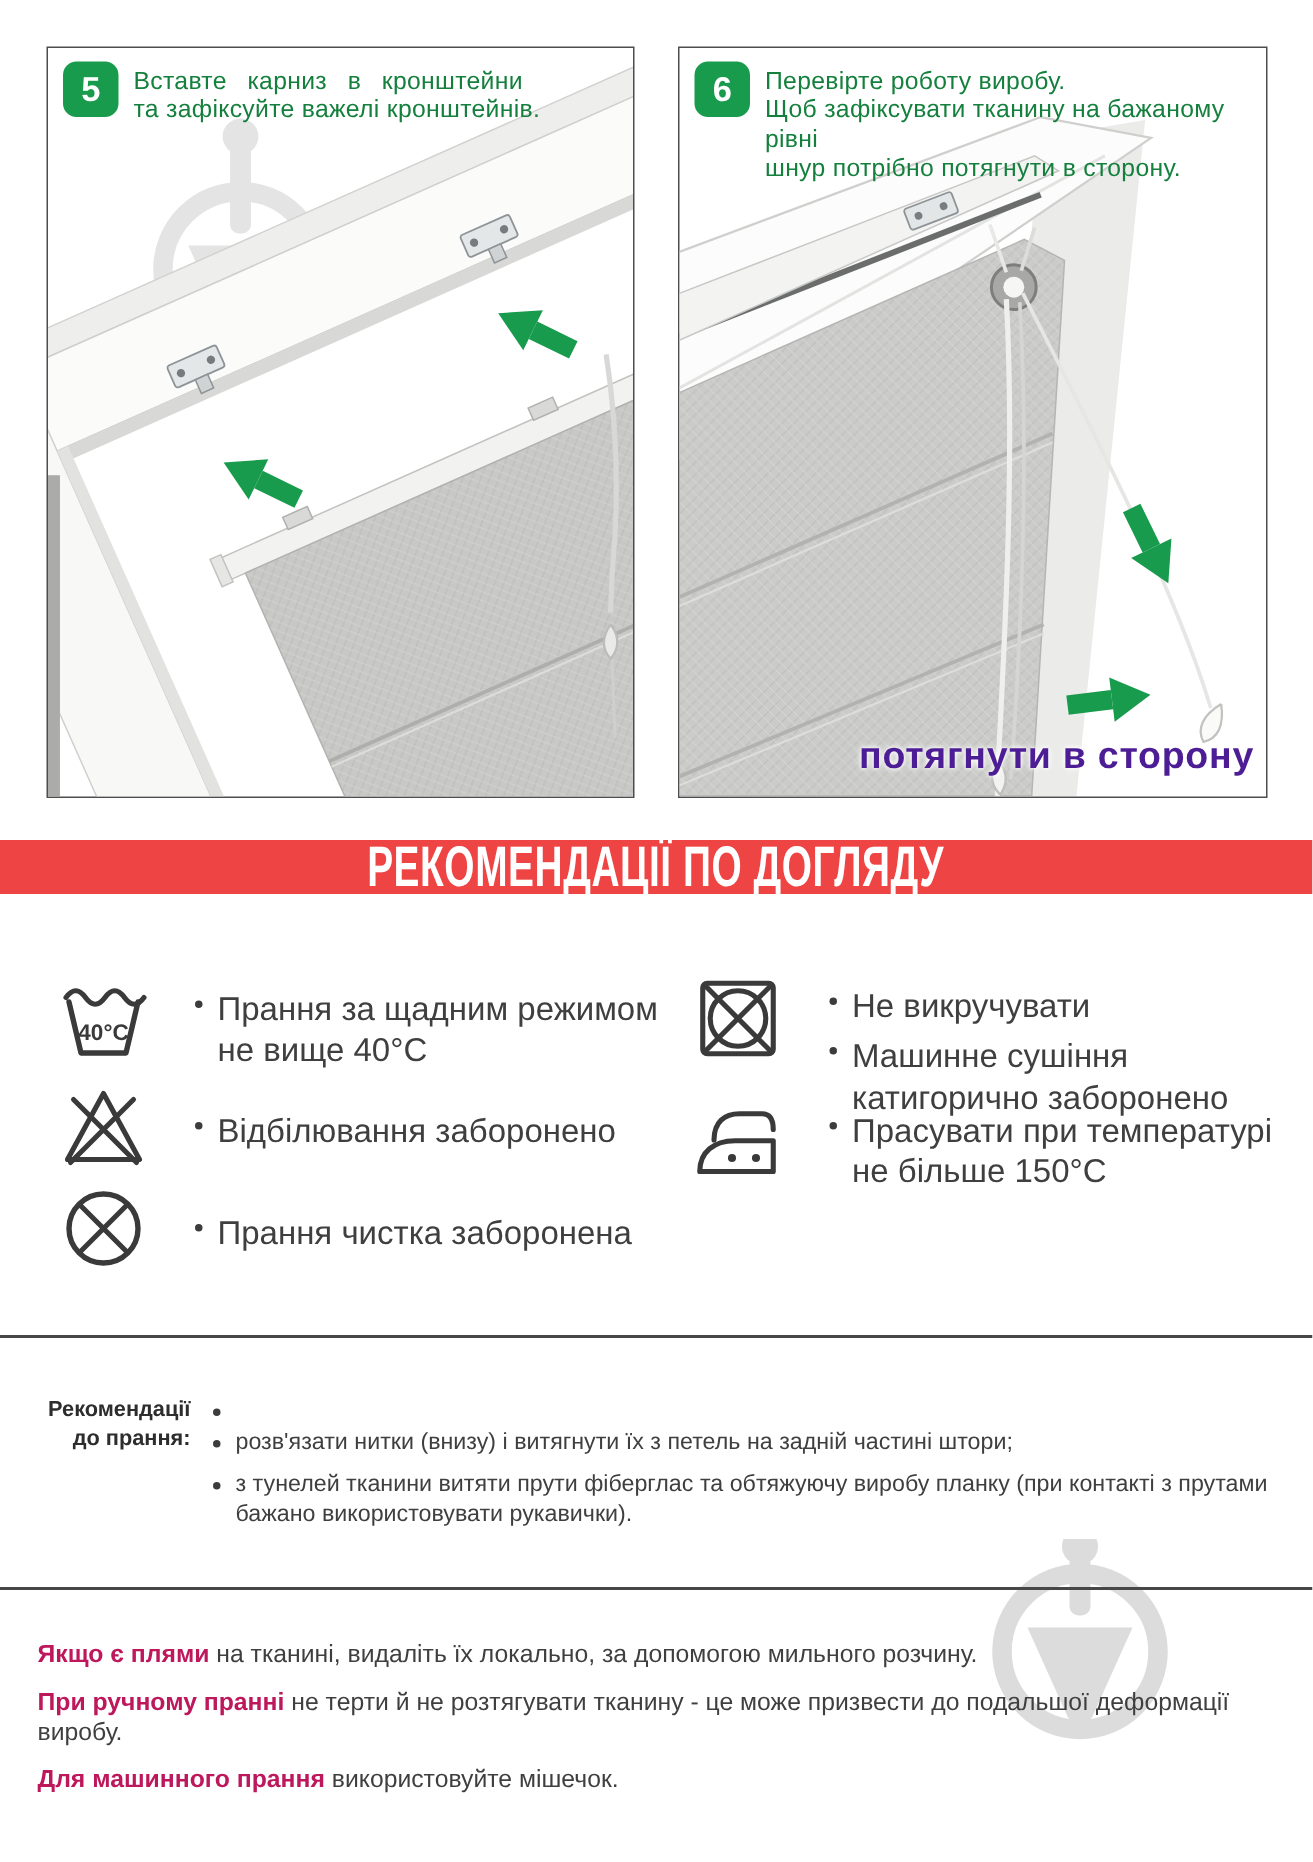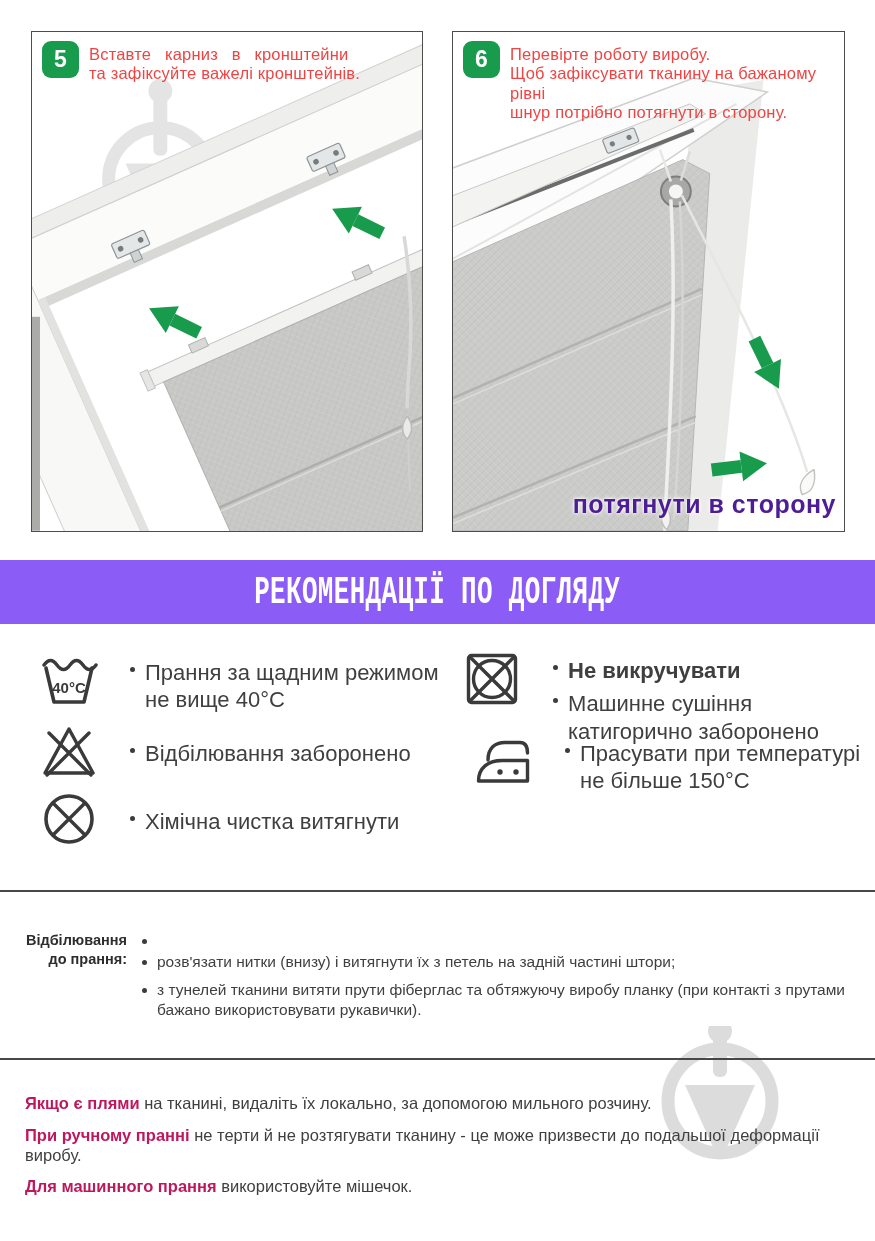--- a/index.html
+++ b/index.html
@@ -6,28 +6,28 @@
   body{width:875px;height:1241px;position:relative;font-family:"Liberation Sans",sans-serif;color:#3f3f3f;overflow:hidden;}
   .page{position:absolute;inset:0;background:#fff;}
 
   
   .panel{position:absolute;top:31px;height:501px;background:#fff;border:1.5px solid #4d4d4d;box-sizing:border-box;overflow:hidden;}
   #panel5{left:31px;width:392px;}
   #panel6{left:452px;width:393px;}
   .illu{position:absolute;left:0;top:0;width:100%;height:100%;}
   .step-badge{position:absolute;left:10px;top:9px;width:37px;height:37px;background:#189b4c;border-radius:9px;
     color:#fff;font-weight:700;font-size:23px;display:flex;align-items:center;justify-content:center;z-index:6;}
-  .step-text{position:absolute;left:57px;top:13px;font-size:16.5px;line-height:1.18;color:#ef4444;z-index:6;letter-spacing:.2px;}
+  .step-text{position:absolute;left:57px;top:13px;font-size:16.5px;line-height:1.18;color:#15803d;z-index:6;letter-spacing:.2px;}
   .step-text span{display:block;}
   .ws1{word-spacing:9px;}
   .callout{position:absolute;right:8px;top:458px;z-index:6;font-size:25px;font-weight:700;color:#4c1d95;
     letter-spacing:.5px;text-shadow:0 0 3px #fff,0 0 5px #fff;white-space:nowrap;}
 
   
-  .banner{position:absolute;left:0;top:560px;width:875px;height:64px;background:#8b5cf6;display:flex;align-items:center;justify-content:center;font-family:Liberation Mono, monospace;}
+  .banner{position:absolute;left:0;top:560px;width:875px;height:36px;background:#ef4444;display:flex;align-items:center;justify-content:center;}
   .banner-title{color:#fff;font-weight:700;font-size:36px;white-space:nowrap;transform:scale(.72,1.06);letter-spacing:.5px;}
 
   
   .care-row{position:absolute;display:flex;align-items:flex-start;}
   .care-icon{flex:none;}
   .care-text{margin-left:32px;font-size:22px;line-height:1.24;}
   .bullet-item{display:flex;}
   .dot{width:5px;height:5px;border-radius:50%;background:#3c3c3c;flex:none;margin-top:8px;margin-right:10px;}
   svg text{font-family:"Liberation Sans",sans-serif;}
 
@@ -225,44 +225,44 @@
   </div>
 
   <div class="care-row" style="left:40px;top:790px;">
     <svg class="care-icon" width="58" height="58" viewBox="0 0 58 58">
       <circle cx="29" cy="29" r="23" fill="none" stroke="#3a3a3a" stroke-width="3.6"></circle>
       <path d="M14,14 L44,44 M44,14 L14,44" fill="none" stroke="#3a3a3a" stroke-width="3.4" stroke-linecap="round"></path>
     </svg>
     <div class="care-text" style="margin-top:18px;">
       <div class="bullet-item">
           <span class="dot"></span>
-        <span>Хімічна чистка витягнути</span>
+        <span>Прання чистка заборонена</span>
       </div>
     </div>
   </div>
 
   <div class="care-row" style="left:463px;top:650px;">
     <svg class="care-icon" width="58" height="58" viewBox="0 0 58 58">
       <rect x="5.5" y="5.5" width="47" height="47" rx="3" fill="none" stroke="#3a3a3a" stroke-width="3.4"></rect>
       <circle cx="29" cy="29" r="18.5" fill="none" stroke="#3a3a3a" stroke-width="3.4"></circle>
       <path d="M8,8 L50,50 M50,8 L8,50" fill="none" stroke="#3a3a3a" stroke-width="3.4" stroke-linecap="round"></path>
     </svg>
     <div class="care-text" style="margin-top:7px;width:282px;">
-      <div class="bullet-item" style="margin-bottom:6px;font-weight:bold;">
+      <div class="bullet-item" style="margin-bottom:6px;">
           <span class="dot"></span>
         <span>Не викручувати</span>
       </div>
       <div class="bullet-item">
           <span class="dot"></span>
         <span>Машинне сушіння катигорично заборонено</span>
       </div>
     </div>
   </div>
 
-  <div class="care-row" style="left:475px;top:737px;">
+  <div class="care-row" style="left:463px;top:737px;">
     <svg class="care-icon" width="58" height="48" viewBox="0 0 58 48">
       <path d="M3.5,44 C3.5,31 13,23.5 27,23.5 L52.5,23.5 L52.5,44 Z" fill="none" stroke="#3a3a3a" stroke-width="3.4" stroke-linejoin="round"></path>
       <path d="M13,23 C13,11 20,5.5 30,5.5 L45,5.5 C50.5,5.5 52.5,10 52.5,16" fill="none" stroke="#3a3a3a" stroke-width="3.4" stroke-linecap="round"></path>
       <circle cx="25" cy="35" r="2.7" fill="#3a3a3a"></circle>
         <circle cx="41" cy="35" r="2.7" fill="#3a3a3a"></circle>
     </svg>
     <div class="care-text" style="margin-top:3px;">
       <div class="bullet-item">
           <span class="dot"></span>
         <span>
@@ -270,21 +270,21 @@
               <span style="display:block;">не більше 150°С</span>
           </span>
       </div>
     </div>
   </div>
 
   <div class="divider" id="div1"></div>
   <div class="divider" id="div2"></div>
 
   <div class="wash-label">
-    <span>Відбілювання</span>
+    <span>Рекомендації</span>
     <span>до прання:</span>
   </div>
   <div class="wash-items">
     <div class="bullet-item">
         <span class="dot"></span>
       </div>
     <div class="bullet-item">
         <span class="dot"></span>
       <span>розв'язати нитки (внизу) і витягнути їх з петель на задній частині штори;</span>
       </div>

